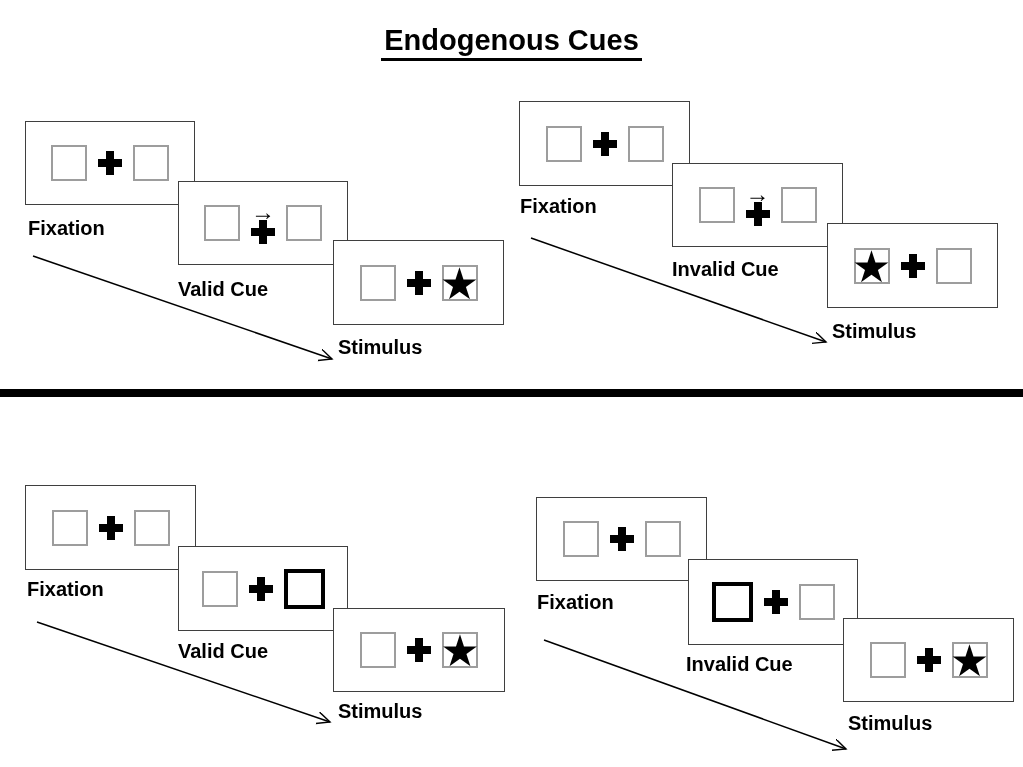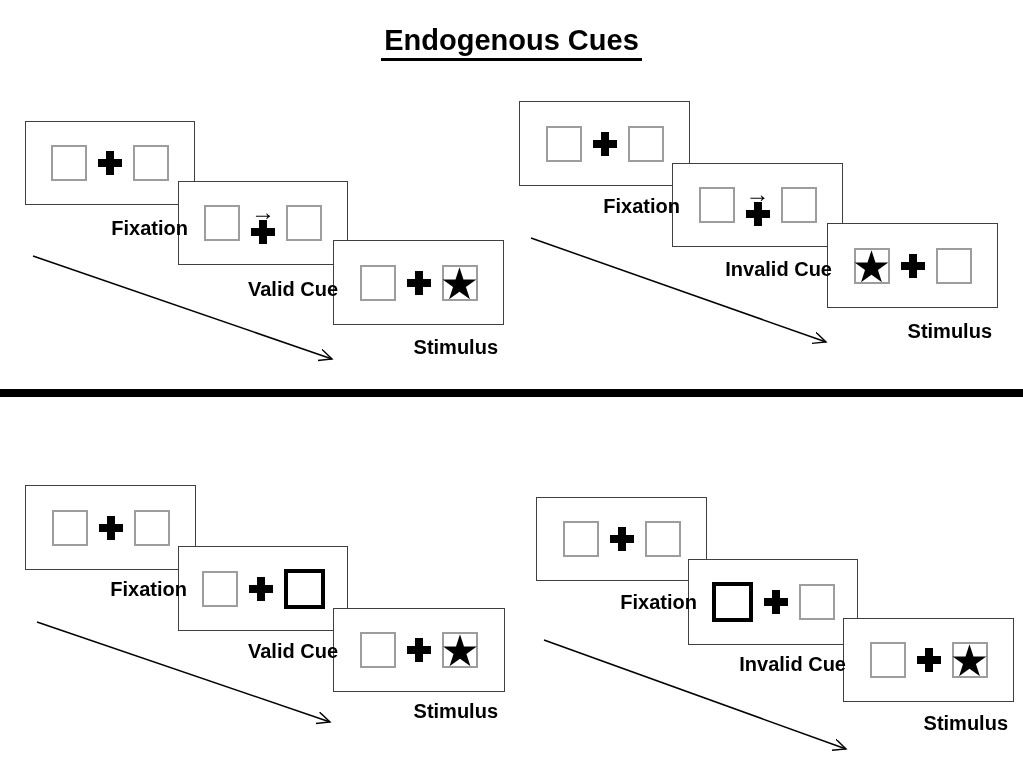--- a/index.html
+++ b/index.html
@@ -31,21 +31,21 @@
   .star { font-size:44px; line-height:34px; color:#000; display:block; position:relative; top:1px; }
 
   .plus { position:relative; width:24px; height:24px; flex:0 0 auto; }
   .plus::before { content:""; position:absolute; top:8px; left:0; width:24px; height:8px; background:#000; }
   .plus::after  { content:""; position:absolute; left:8px; top:0; width:8px; height:24px; background:#000; }
 
   .ccol { display:flex; flex-direction:column; align-items:center; gap:0px; margin-top:0px; flex:0 0 auto; }
   .cue-arrow { font-size:24px; line-height:17px; font-weight:normal; display:block; }
 
   .plabel {
-    position:absolute; width:160px; text-align:right;
+    position:absolute; width:160px; text-align:left;
     font-size:20px; font-weight:bold; line-height:24px; white-space:nowrap;
   }
 </style>
 </head>
 <body>
 
 <div class="canvas">
 
   <svg class="arrow-layer" width="1023" height="767" viewBox="0 0 1023 767">
     <defs>

